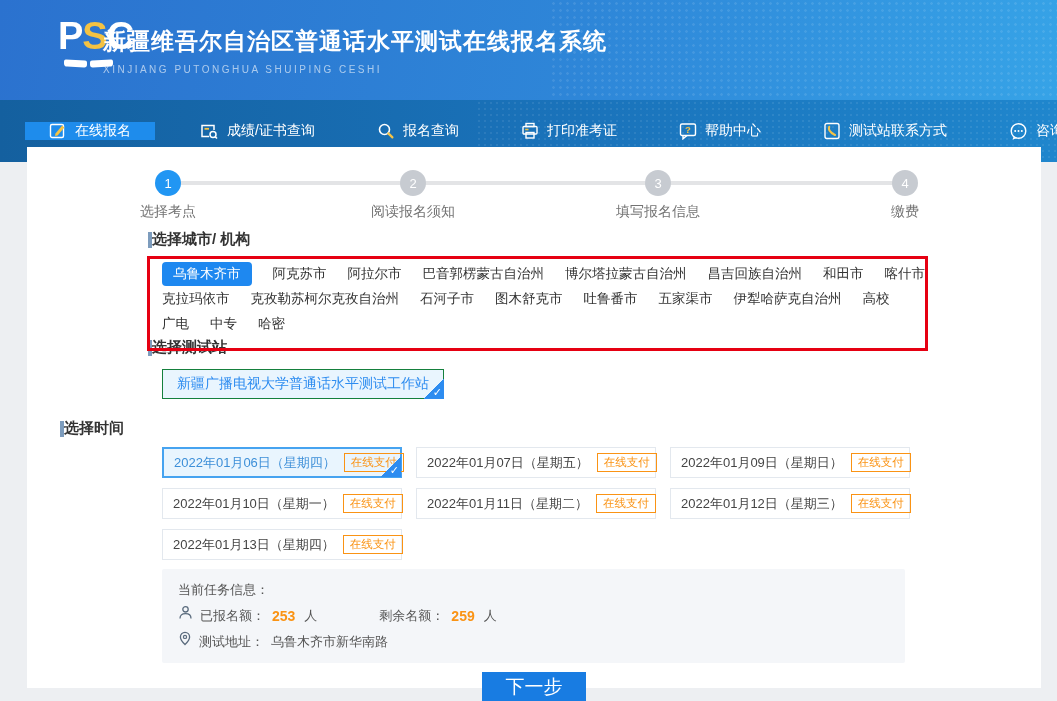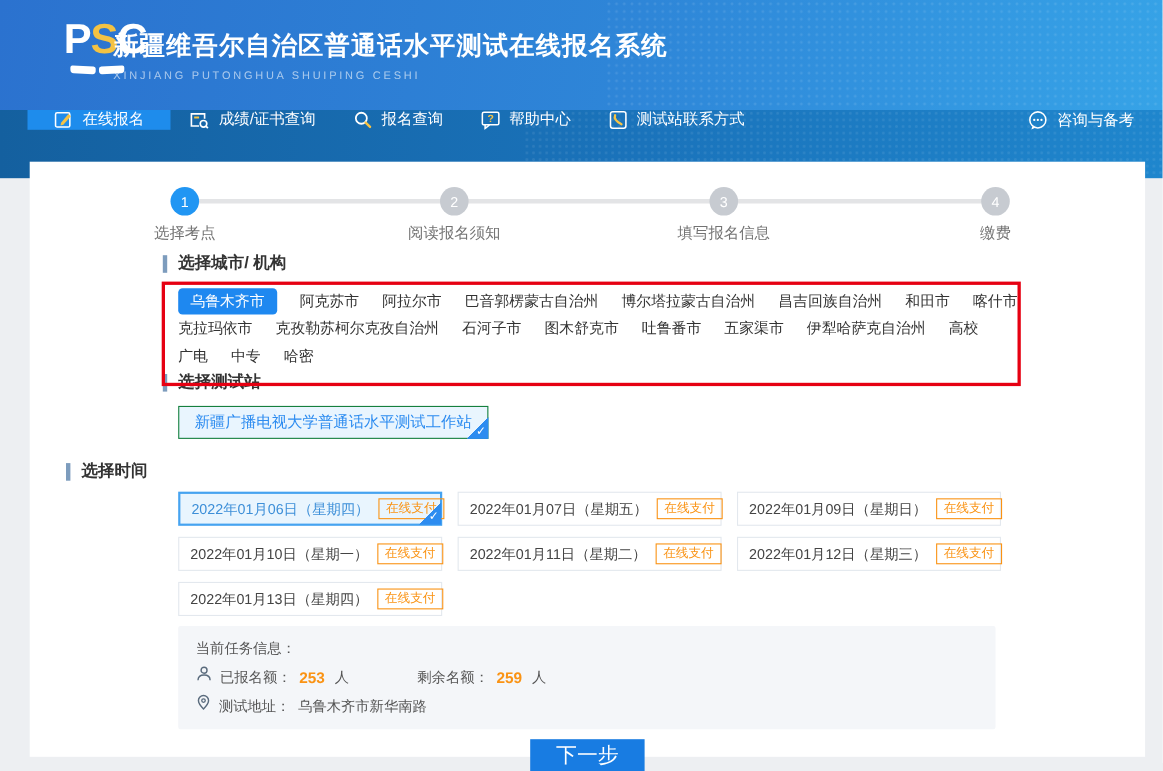--- a/index.html
+++ b/index.html
@@ -17,22 +17,22 @@
   .logo-letters .s { color:#f3c243; }
   .logo-book { display:flex; gap:3px; justify-content:center; margin-top:2px; }
   .logo-book i { width:23px; height:7px; background:#fff; border-radius:2px 2px 3px 3px; display:block; }
   .logo-book i:first-child { transform:skewY(3deg); }
   .logo-book i:last-child { transform:skewY(-3deg); }
   .head-titles { position:absolute; left:103px; top:26px; }
   .head-title { color:#fff; font-size:23px; font-weight:bold; letter-spacing:1px; }
   .head-sub { color:rgba(255,255,255,.6); font-size:10px; letter-spacing:2.5px; margin-top:7px; }
 
   
-  .navbar { position:relative; height:62px; display:flex; align-items:flex-start;
-    background:linear-gradient(90deg,#14609f 0%,#1a73bb 55%,#1f86cd 100%); }
+  .navbar { position:relative; height:62px; display:flex; align-items:center;
+    background:linear-gradient(90deg,#14609f 0%,#1a73bb 55%,#1f86cd 100%);gap:28px; }
   .navbar::after { content:""; position:absolute; right:0; top:0; width:55%; height:100%;
     background-image:radial-gradient(rgba(255,255,255,.16) 1px, transparent 1.6px);
     background-size:6px 6px; opacity:.5; pointer-events:none; }
   .nav-item { position:relative; z-index:2; display:flex; align-items:center; gap:8px;
     padding:0 17px; color:#fff; font-size:14px; cursor:pointer; white-space:nowrap; }
   .nav-item.active { background:#1e8cec; padding:0 24px; margin-left:25px; }
   .nav-right { margin-left:auto; padding-right:26px; }
   .nav-item svg { display:block; }
 
   
@@ -42,21 +42,21 @@
   .steps { position:relative; height:73px; padding-top:23px; }
   .step-line { position:absolute; left:141px; top:34px; width:737px; height:4px; background:#e3e4e6; border-radius:2px; }
   .step-circle { position:absolute; top:23px; width:26px; height:26px; border-radius:50%;
     background:#c7cbd1; color:#fff; font-size:13px; display:flex; align-items:center; justify-content:center;
     transform:translateX(-50%); z-index:2; }
   .step-circle.active { background:#2196f3; }
   .step-label { position:absolute; top:56px; transform:translateX(-50%); font-size:14px; color:#737373; white-space:nowrap; }
   .sp1 { left:141px; } .sp2 { left:386px; } .sp3 { left:631px; } .sp4 { left:878px; }
 
   
-  .sec-head { display:flex; align-items:center; gap:10px; margin-left:121px; }
+  .sec-head { display:flex; align-items:center; margin-left:121px; }
   .sec-bar { width:4px; height:16px; background:#7d9cbd; }
   .sec-title { font-size:15px; font-weight:bold; color:#333; }
   .h1 { margin-top:10px; } .h2 { margin-top:2px; } .h3 { margin-top:20px;margin-left:33px; }
 
   
   .city-list { margin-left:135px; margin-top:12px; width:790px; }
   .city-row { display:flex; align-items:center; gap:21px; height:25px; font-size:13.5px; color:#333; }
   .city { cursor:pointer; white-space:nowrap; }
   .city.selected { background:#1e88f0; color:#fff; border-radius:4px; padding:3px 11px; }
 
@@ -135,20 +135,31 @@
       <span>成绩/证书查询</span>
     </div>
     <div class="nav-item">
       <span>
           <svg width="18" height="18" viewBox="0 0 18 18">
             <circle cx="7.5" cy="7.5" r="5" fill="none" stroke="#fff" stroke-width="1.6"></circle>
             <line x1="11.4" y1="11.4" x2="15.4" y2="15.4" stroke="#f6c344" stroke-width="2.2" stroke-linecap="round"></line>
           </svg>
         </span>
       <span>报名查询</span>
+    </div>
+    <div class="nav-item">
+      <span>
+          <svg width="18" height="18" viewBox="0 0 18 18">
+            <rect x="5" y="1.5" width="8" height="3" fill="none" stroke="#fff" stroke-width="1.4"></rect>
+            <rect x="2" y="4.5" width="14" height="7.5" rx="1" fill="none" stroke="#fff" stroke-width="1.4"></rect>
+            <rect x="5" y="10.5" width="8" height="5.5" fill="none" stroke="#fff" stroke-width="1.4"></rect>
+            <line x1="4.2" y1="7.5" x2="7.5" y2="7.5" stroke="#f6c344" stroke-width="1.6"></line>
+          </svg>
+        </span>
+      <span>打印准考证</span>
     </div>
     <div class="nav-item">
       <span>
           <svg width="18" height="18" viewBox="0 0 18 18">
             <rect x="1.5" y="2" width="15" height="11.5" rx="1.5" fill="none" stroke="#fff" stroke-width="1.4"></rect>
             <path d="M4 13.5 L4 16.8 L8 13.5" fill="none" stroke="#fff" stroke-width="1.4"></path>
             <text x="9" y="11" font-size="9.5" fill="#f6c344" text-anchor="middle" font-weight="bold">?</text>
           </svg>
         </span>
       <span>帮助中心</span>

